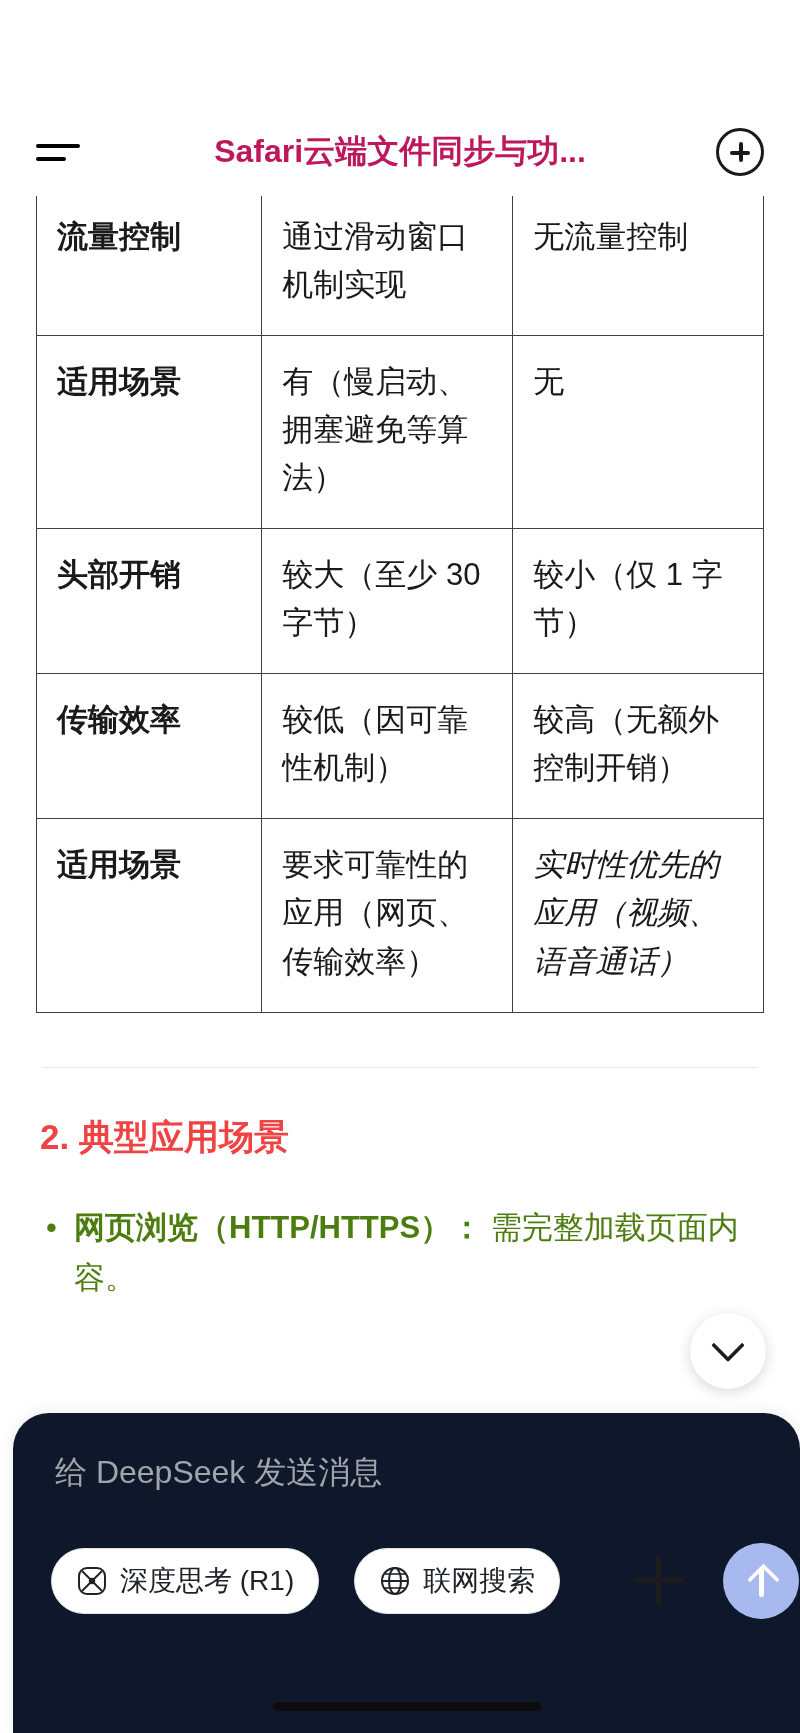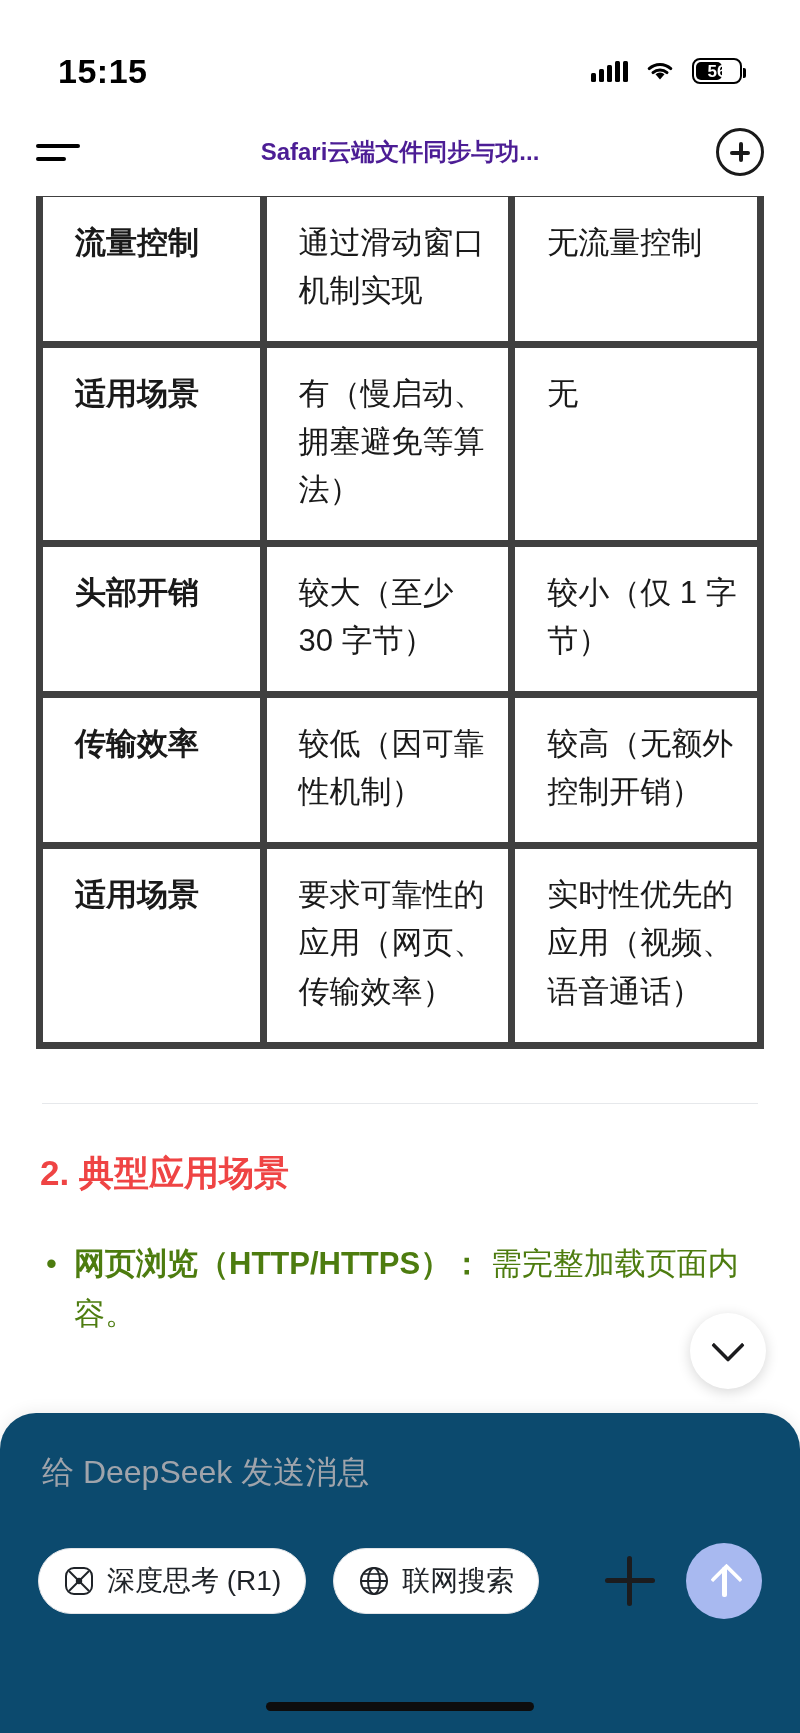--- a/index.html
+++ b/index.html
@@ -111,23 +111,23 @@
     display: block;
     height: 4px;
     background: #000;
     border-radius: 2px;
   }
   .hamburger span:nth-child(1) { width: 44px; }
   .hamburger span:nth-child(2) { width: 30px; }
   .nav-title {
     flex: 1;
     text-align: center;
-    font-size: 24px;
-    font-weight: 700;
-    color: #4c1d95;
+    font-size: 32px;
+    font-weight: 700;
+    color: #be185d;
     white-space: nowrap;
     overflow: hidden;
     text-overflow: ellipsis;
     padding: 0 14px;
   }
   .new-chat-btn {
     width: 48px; height: 48px;
     border: 3px solid #1a1a1a;
     border-radius: 50%;
     position: relative;
@@ -154,34 +154,34 @@
     padding: 0 36px;
   }
 
   table.cmp {
     width: 100%;
     border-collapse: collapse;
     table-layout: fixed;
     margin-top: -6px;
   }
   table.cmp td {
-    border: 7px solid #404040;
-    padding: 22px 20px 26px 32px;
+    border: 1px solid #404040;
+    padding: 22px 20px 26px 20px;
     vertical-align: top;
     font-size: 31px;
     line-height: 1.55;
     color: #1a1a1a;
     word-break: break-word;
   }
   table.cmp td.col0 {
     font-weight: 700;
     width: 31%;
   }
   table.cmp tr:last-child td:first-child { border-bottom-left-radius: 10px; }
-  table.cmp tr:last-child td:last-child { border-bottom-right-radius: 10px; }
+  table.cmp tr:last-child td:last-child { border-bottom-right-radius: 10px; font-style: italic; }
 
   .divider {
     height: 1px;
     background: #e6e8eb;
     margin: 54px 6px 46px 6px;
   }
   .h2 {
     font-size: 35px;
     font-weight: 700;
     color: #ef4444;
@@ -232,38 +232,38 @@
     width: 24px; height: 24px;
     border-right: 4px solid #1c1c1e;
     border-bottom: 4px solid #1c1c1e;
     transform: rotate(45deg) translate(-4px,-4px);
     border-radius: 2px;
   }
 
   
   .composer {
     position: absolute;
-    left: 0; right: 0;
+    left: 13px; right: 0;
     bottom: 0;
     height: 320px;
-    background: #0c4a6e;
+    background: #0f172a;
     border-top-left-radius: 36px;
     border-top-right-radius: 36px;
     box-shadow: 0 -2px 16px rgba(0,0,0,0.07);
     padding: 34px 32px 0 32px;
   }
   .composer-input {
     font-size: 32px;
     color: #a0a4ab;
     padding: 4px 10px 0 10px;
   }
   .composer-row {
     display: flex;
     align-items: center;
-    gap: 27px;
+    gap: 35px;
     margin-top: 48px;
     padding: 0 6px;
   }
   .pill {
     display: flex;
     align-items: center;
     gap: 12px;
     height: 66px;
     padding: 0 24px;
     border: 1.5px solid #e2e4e8;
@@ -334,43 +334,20 @@
     height: 9px;
     background: #0d0d0d;
     border-radius: 5px;
   }
 </style>
 </head>
 <body>
 
 <div class="phone">
 
-  <div class="status-bar">
-    <div class="status-time">15:15</div>
-    <div class="status-right">
-      <div class="signal-bars">
-        <i></i>
-          <i></i>
-          <i></i>
-          <i></i>
-          <i></i>
-      </div>
-      <div class="wifi-icon">
-        <svg width="30" height="22" viewBox="0 0 30 22">
-          <path d="M15 19.5 L10.5 14.2 a7 7 0 0 1 9 0 Z" fill="#000"></path>
-          <path d="M4.2 8.6 a16 16 0 0 1 21.6 0" stroke="#000" stroke-width="3" fill="none" stroke-linecap="round"></path>
-          <path d="M8.0 12.6 a10.5 10.5 0 0 1 14 0" stroke="#000" stroke-width="3" fill="none" stroke-linecap="round"></path>
-        </svg>
-      </div>
-      <div class="battery">
-        <div class="fill"></div>
-        <div class="pct">56</div>
-      </div>
-    </div>
-  </div>
 
   <div class="nav-bar">
     <div class="hamburger">
       <span></span>
         <span></span>
     </div>
     <div class="nav-title">Safari云端文件同步与功...</div>
     <div class="new-chat-btn"></div>
   </div>
 

